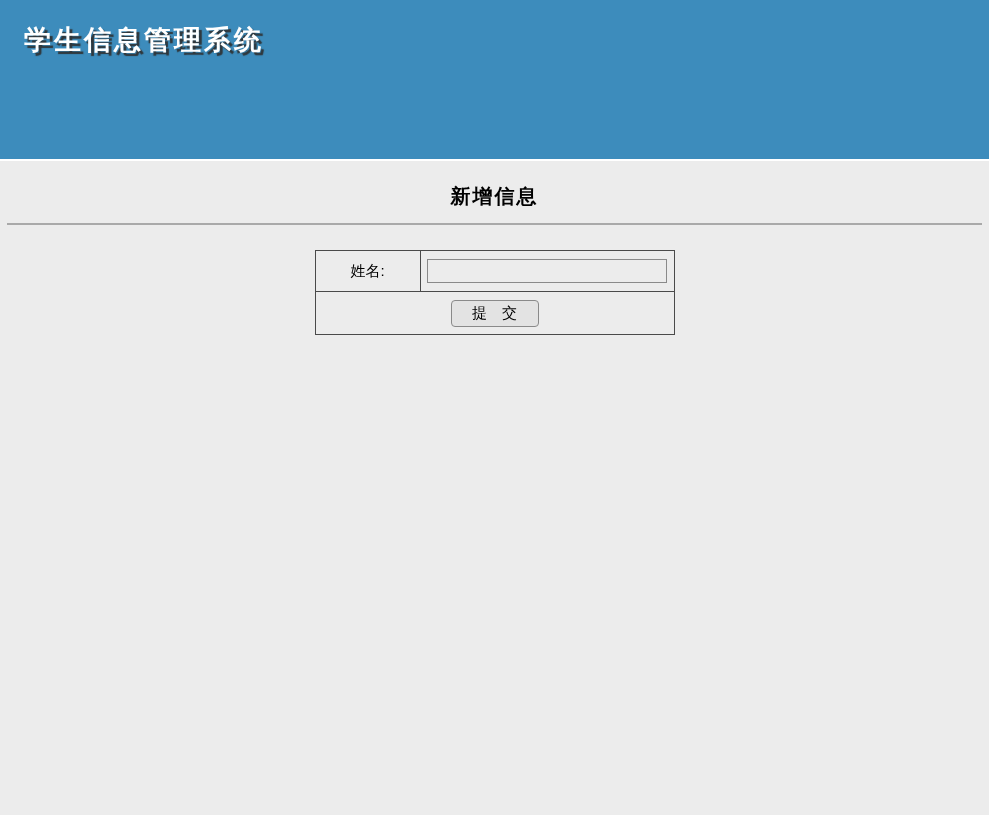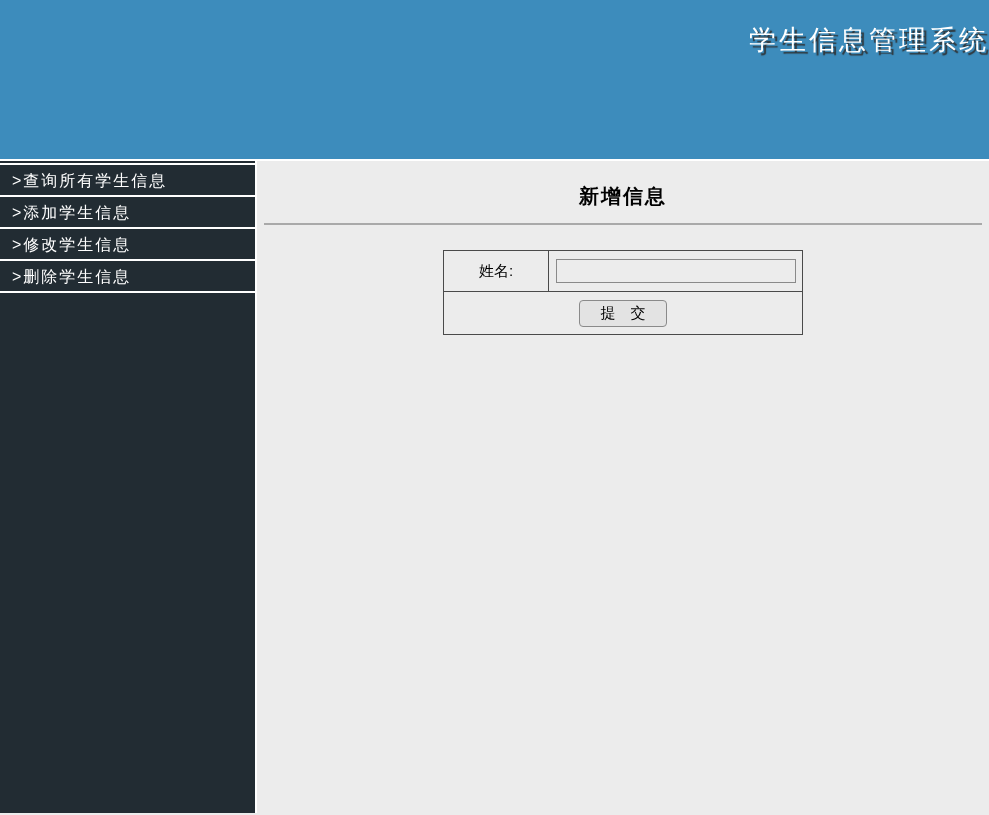--- a/index.html
+++ b/index.html
@@ -12,25 +12,24 @@
   }
   .header {
     height: 161px;
     background: #3d8cbc;
     border-bottom: 2px solid #ffffff;
   }
   .header h1 {
     margin: 0;
     padding: 22px 0 0 24px;
     font-size: 27px;
-    font-weight: normal;
+    font-weight: bold;
     color: #ffffff;
     letter-spacing: 3px;
     text-shadow: 3px 3px 1px rgba(45,45,45,0.9);
-    text-align: right;
   }
   .layout { display: flex; height: 652px; }
   .sidebar {
     width: 257px;
     background: #222c33;
     border-right: 2px solid #ffffff;
     flex-shrink: 0;
   }
   .menu {
     list-style: none;
@@ -101,28 +100,20 @@
   }
 </style>
 </head>
 <body>
 
 <div class="header">
   <h1>学生信息管理系统</h1>
 </div>
 
 <div class="layout">
-  <div class="sidebar">
-    <ul class="menu">
-      <li>&gt;查询所有学生信息</li>
-      <li>&gt;添加学生信息</li>
-      <li>&gt;修改学生信息</li>
-      <li>&gt;删除学生信息</li>
-    </ul>
-  </div>
 
   <div class="main">
     <h2>新增信息</h2>
     <hr class="rule">
 
     <table class="form-table">
       <tbody>
           <tr>
         <td class="label-cell">姓名:</td>
         <td class="input-cell">

